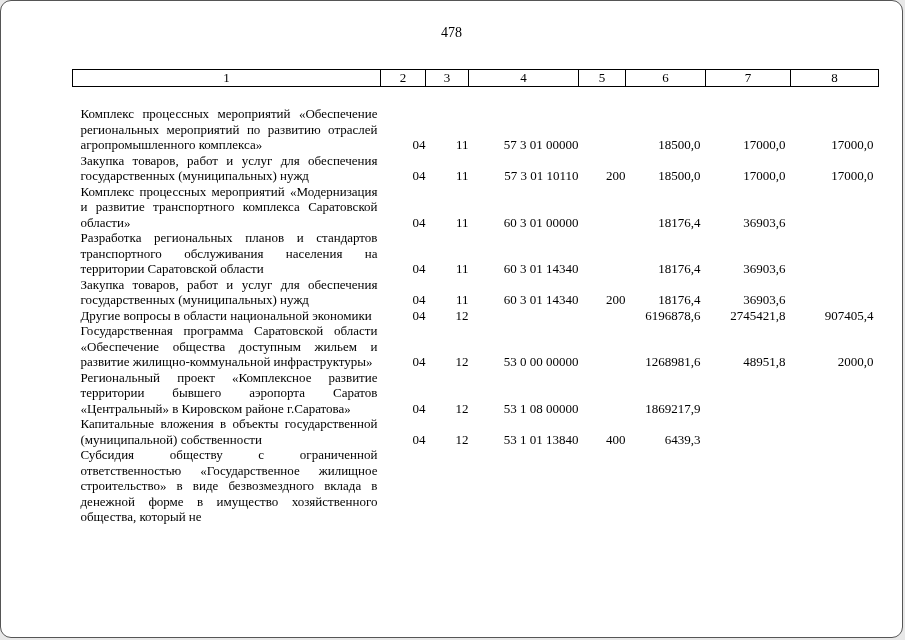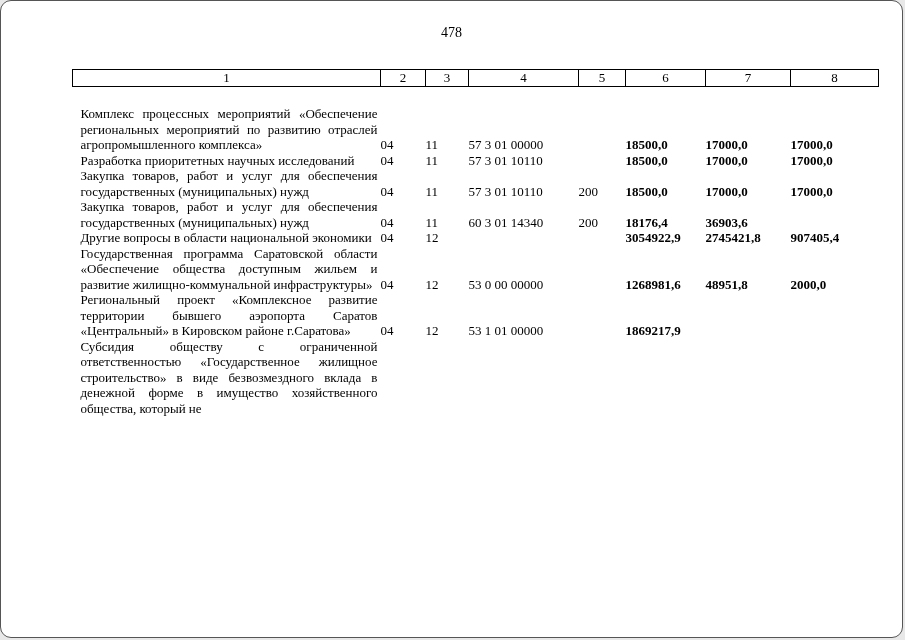--- a/index.html
+++ b/index.html
@@ -57,22 +57,22 @@
   }
   table.budget tbody tr:first-child td {
     padding-top: 19px;
   }
   td.name {
     text-align: justify;
     padding-left: 8px !important;
     padding-right: 3px !important;
     vertical-align: top;
   }
-  td.center { text-align: left; }
-  td.right  { padding-right: 5px !important; font-weight: bold; }
+  td.center { text-align: right; }
+  td.right  { text-align: right; padding-right: 5px !important; }
 </style>
 </head>
 <body>
 
 <div class="sheet">
   <div class="page-number">478</div>
 
   <table class="budget">
     <colgroup>
       <col class="c1">
@@ -101,76 +101,96 @@
           <td class="name">Комплекс процессных мероприятий «Обеспечение региональных мероприятий по развитию отраслей агропромышленного комплекса»</td>
           <td class="center">04</td>
           <td class="center">11</td>
           <td class="center">57 3 01 00000</td>
           <td class="center"></td>
           <td class="right">18500,0</td>
           <td class="right">17000,0</td>
           <td class="right">17000,0</td>
         </tr>
         <tr>
-          <td class="name">Разработка приоритетных научных исследований</td>
-          <td class="center">04</td>
-          <td class="center">11</td>
-          <td class="center">57 3 01 10110</td>
-          <td class="center"></td>
-          <td class="right">18500,0</td>
-          <td class="right">17000,0</td>
-          <td class="right">17000,0</td>
-        </tr>
-        <tr>
           <td class="name">Закупка товаров, работ и услуг для обеспечения государственных (муниципальных) нужд</td>
           <td class="center">04</td>
           <td class="center">11</td>
           <td class="center">57 3 01 10110</td>
           <td class="center">200</td>
           <td class="right">18500,0</td>
           <td class="right">17000,0</td>
           <td class="right">17000,0</td>
+        </tr>
+        <tr>
+          <td class="name">Комплекс процессных мероприятий «Модернизация и развитие транспортного комплекса Саратовской области»</td>
+          <td class="center">04</td>
+          <td class="center">11</td>
+          <td class="center">60 3 01 00000</td>
+          <td class="center"></td>
+          <td class="right">18176,4</td>
+          <td class="right">36903,6</td>
+          <td class="right"></td>
+        </tr>
+        <tr>
+          <td class="name">Разработка региональных планов и стандартов транспортного обслуживания населения на территории Саратовской области</td>
+          <td class="center">04</td>
+          <td class="center">11</td>
+          <td class="center">60 3 01 14340</td>
+          <td class="center"></td>
+          <td class="right">18176,4</td>
+          <td class="right">36903,6</td>
+          <td class="right"></td>
         </tr>
         <tr>
           <td class="name">Закупка товаров, работ и услуг для обеспечения государственных (муниципальных) нужд</td>
           <td class="center">04</td>
           <td class="center">11</td>
           <td class="center">60 3 01 14340</td>
           <td class="center">200</td>
           <td class="right">18176,4</td>
           <td class="right">36903,6</td>
           <td class="right"></td>
         </tr>
         <tr>
           <td class="name">Другие вопросы в области национальной экономики</td>
           <td class="center">04</td>
           <td class="center">12</td>
           <td class="center"></td>
           <td class="center"></td>
-          <td class="right">3054922,9</td>
+          <td class="right">6196878,6</td>
           <td class="right">2745421,8</td>
           <td class="right">907405,4</td>
         </tr>
         <tr>
           <td class="name">Государственная программа Саратовской области «Обеспечение общества доступным жильем и развитие жилищно-коммунальной инфраструктуры»</td>
           <td class="center">04</td>
           <td class="center">12</td>
           <td class="center">53 0 00 00000</td>
           <td class="center"></td>
           <td class="right">1268981,6</td>
           <td class="right">48951,8</td>
           <td class="right">2000,0</td>
         </tr>
         <tr>
           <td class="name">Региональный проект «Комплексное развитие территории бывшего аэропорта Саратов «Центральный» в Кировском районе г.Саратова»</td>
           <td class="center">04</td>
           <td class="center">12</td>
-          <td class="center">53 1 01 00000</td>
+          <td class="center">53 1 08 00000</td>
           <td class="center"></td>
           <td class="right">1869217,9</td>
+          <td class="right"></td>
+          <td class="right"></td>
+        </tr>
+        <tr>
+          <td class="name">Капитальные вложения в объекты государственной (муниципальной) собственности</td>
+          <td class="center">04</td>
+          <td class="center">12</td>
+          <td class="center">53 1 01 13840</td>
+          <td class="center">400</td>
+          <td class="right">6439,3</td>
           <td class="right"></td>
           <td class="right"></td>
         </tr>
         <tr>
           <td class="name">Субсидия обществу с ограниченной ответственностью «Государственное жилищное строительство» в виде безвозмездного вклада в денежной форме в имущество хозяйственного общества, который не</td>
           <td class="center"></td>
           <td class="center"></td>
           <td class="center"></td>
           <td class="center"></td>
           <td class="right"></td>

